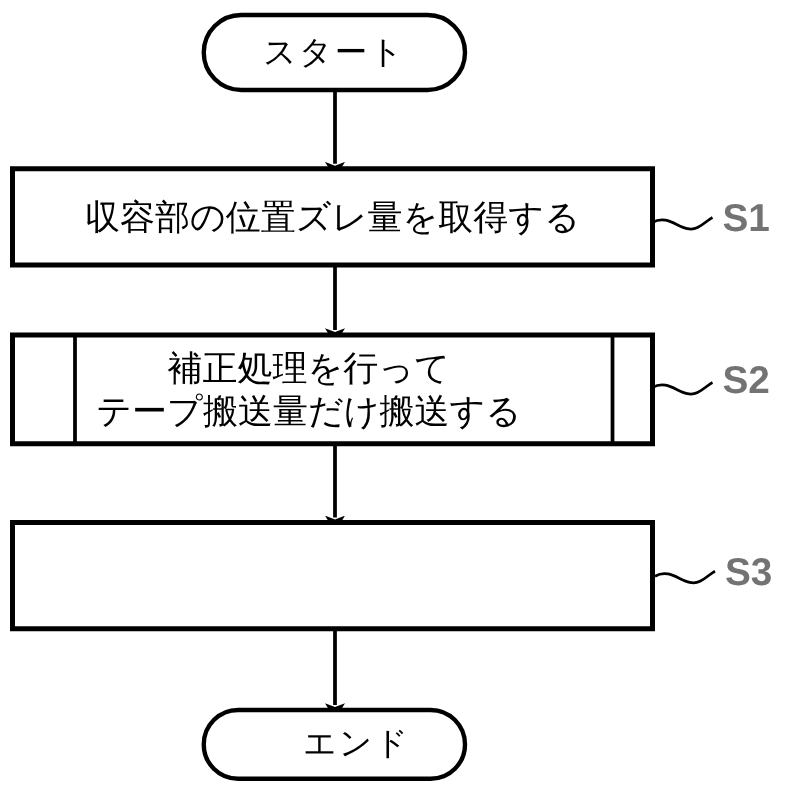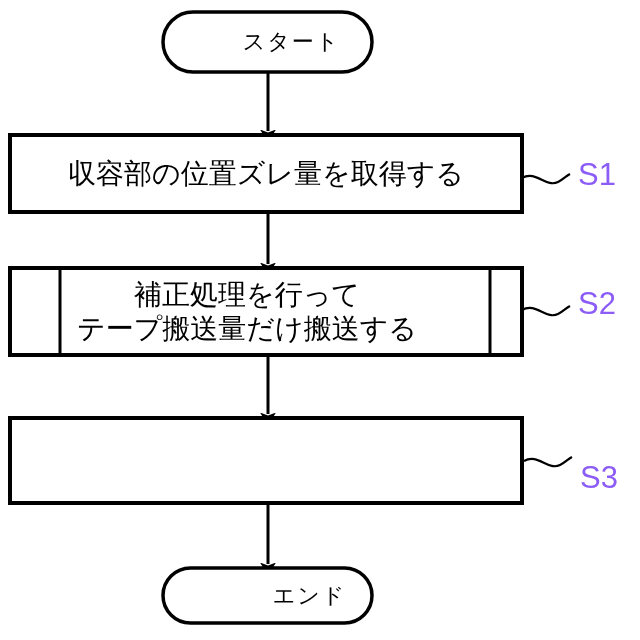--- a/index.html
+++ b/index.html
@@ -32,34 +32,33 @@
     justify-content: center;
     text-align: center;
     color: #000000;
     font-family: "DejaVu Sans", "Liberation Sans", sans-serif;
     font-weight: 400;
     line-height: 1.18;
     white-space: pre;
     letter-spacing: 0px;
   }
   .terminal-text {
-    font-size: 22px;
+    font-size: 26px;
     letter-spacing: 2px;
-    padding-left: 24px;
   }
   .process-text {
     font-size: 28px;
     align-items: center;
   }
   .step-label {
     position: absolute;
-    color: #8b5cf6;
+    color: #737373;
     font-family: "Liberation Sans", "DejaVu Sans", sans-serif;
     font-size: 31px;
-    font-weight: 400;
+    font-weight: 700;
     letter-spacing: 0px;
     white-space: pre;
   }
 </style>
 </head>
 <body>
 
 <div id="canvas">
 
   <svg id="flow-svg" viewBox="0 0 640 640" xmlns="http://www.w3.org/2000/svg">
@@ -108,15 +107,15 @@
     <span>テープ搬送量だけ搬送する</span>
   </div>
 
 
   <div class="node-text terminal-text" style="left:163px; top:568px; width:245px; height:55px;">
     <span>エンド</span>
   </div>
 
   <div class="step-label" style="left:578px; top:157px;">S1</div>
   <div class="step-label" style="left:578px; top:286px;">S2</div>
-  <div class="step-label" style="left:580px; top:460px;">S3</div>
+  <div class="step-label" style="left:580px; top:440px;">S3</div>
 
 </div>
 
 </body></html>

